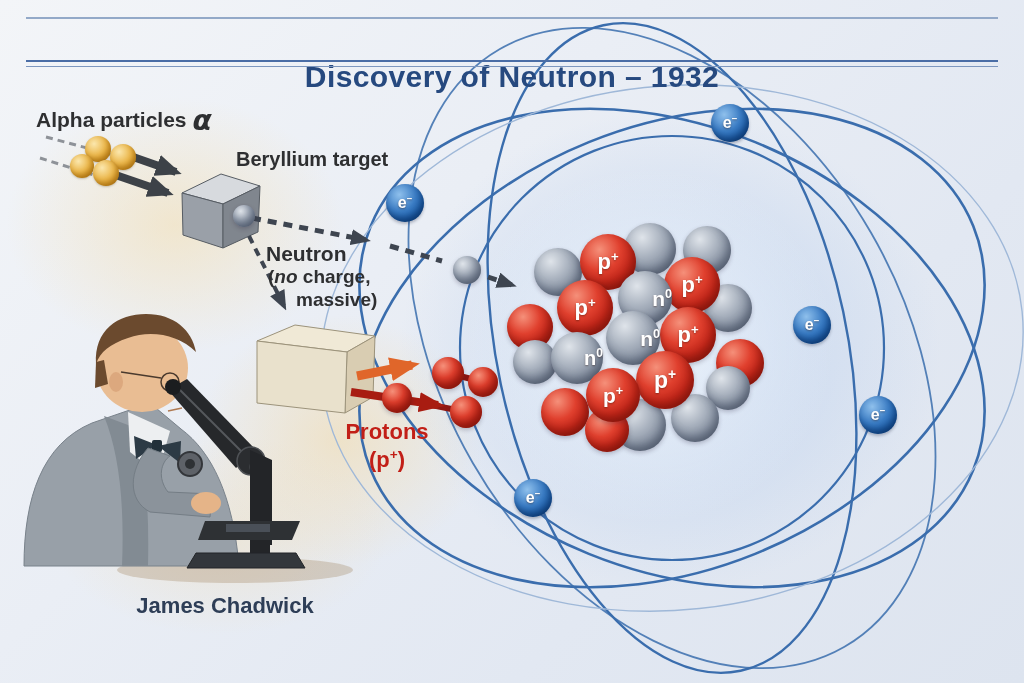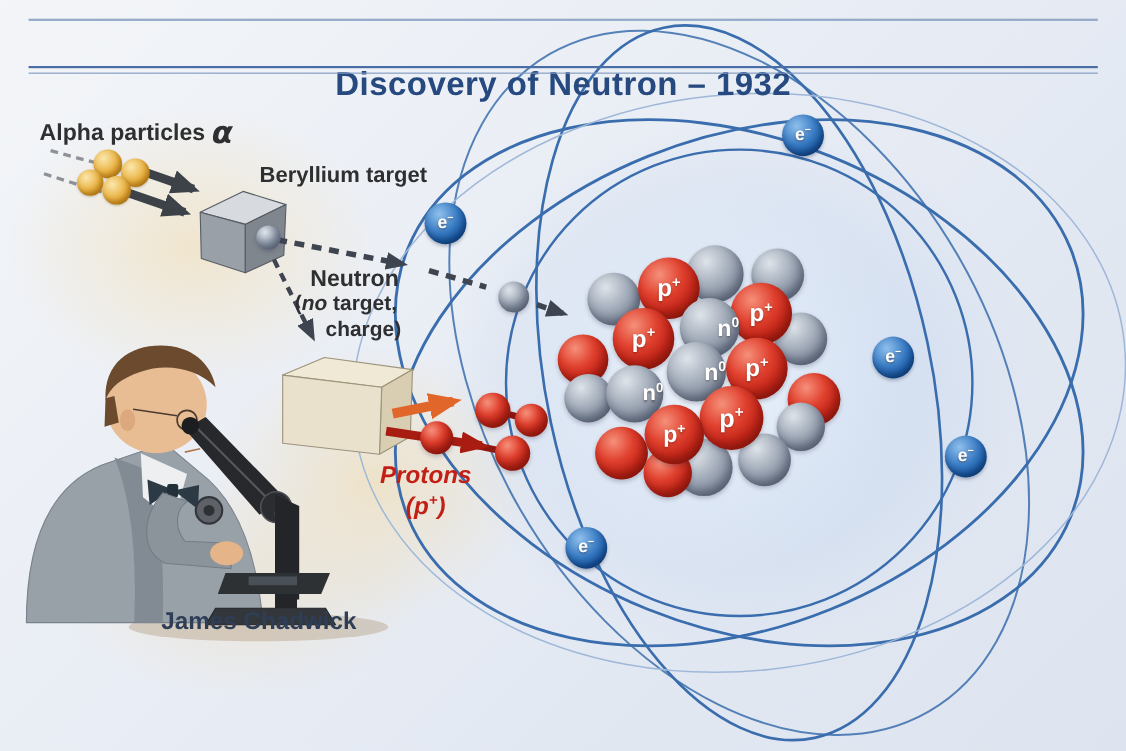--- a/index.html
+++ b/index.html
@@ -41,29 +41,29 @@
     box-shadow:inset -2px -3px 5px rgba(140,90,10,.5),0 1px 2px rgba(100,80,40,.3);}
   .plabel{color:#fff;font-weight:bold;line-height:1;text-shadow:0 1px 2px rgba(50,25,15,.45);}
   .plabel sup{font-size:60%;vertical-align:super;line-height:0;}
 
   
   .lbl{position:absolute;color:#2e2f31;}
   #alpha-label{left:36px;top:104px;font-size:21px;font-weight:bold;white-space:nowrap;}
   .alpha-sym{font-family:"DejaVu Sans",sans-serif;font-style:italic;font-size:28px;font-weight:bold;vertical-align:-3px;}
   #beryllium-label{left:236px;top:148px;font-size:20px;font-weight:bold;white-space:nowrap;}
   #neutron-label{left:258px;top:241px;font-weight:bold;line-height:1.2;}
-  #neutron-label .nl1{font-size:21px;margin-left:24px;}
+  #neutron-label .nl1{font-size:21px;margin-left:8px;}
   #neutron-label .nl2{font-size:19px;margin-left:10px;}
   #neutron-label .nl3{font-size:19px;margin-left:38px;}
   #paraffin-label{left:256px;top:356px;width:92px;text-align:center;
     font-size:21px;font-weight:bold;color:#3a3a33;line-height:1.25;}
   #protons-label{left:328px;top:418px;width:118px;text-align:center;
-    font-size:22px;font-weight:bold;color:#c21f17;line-height:1.25;font-style:italic;}
+    font-size:22px;font-weight:bold;color:#c21f17;line-height:1.25;}
   #protons-label sup{font-size:62%;}
-  #chadwick-label{left:126px;top:552px;width:198px;text-align:right;
+  #chadwick-label{left:126px;top:593px;width:198px;text-align:center;
     font-size:22px;font-weight:bold;color:#2e3e57;}
 </style>
 </head>
 <body>
 
 <div class="stage">
 
   <div class="wash" id="wash-alpha"></div>
   <div class="wash" id="wash-mid"></div>
   <div class="wash" id="wash-desk"></div>
@@ -252,22 +252,22 @@
 
   <div class="lbl" id="alpha-label">
     <span>Alpha particles</span>
     <span class="alpha-sym">α</span>
   </div>
 
   <div class="lbl" id="beryllium-label">Beryllium target</div>
 
   <div class="lbl" id="neutron-label">
     <div class="nl1">Neutron</div>
-    <div class="nl2"><span>(</span><i>no</i><span> target,</span></div>
-    <div class="nl3">charge)</div>
+    <div class="nl2"><span>(</span><i>no</i><span> charge,</span></div>
+    <div class="nl3">massive)</div>
   </div>
 
 
   <div class="lbl" id="protons-label">
     <div>Protons</div>
     <div><span>(p</span><sup>+</sup><span>)</span></div>
   </div>
 
   <div class="lbl" id="chadwick-label">James Chadwick</div>
 

